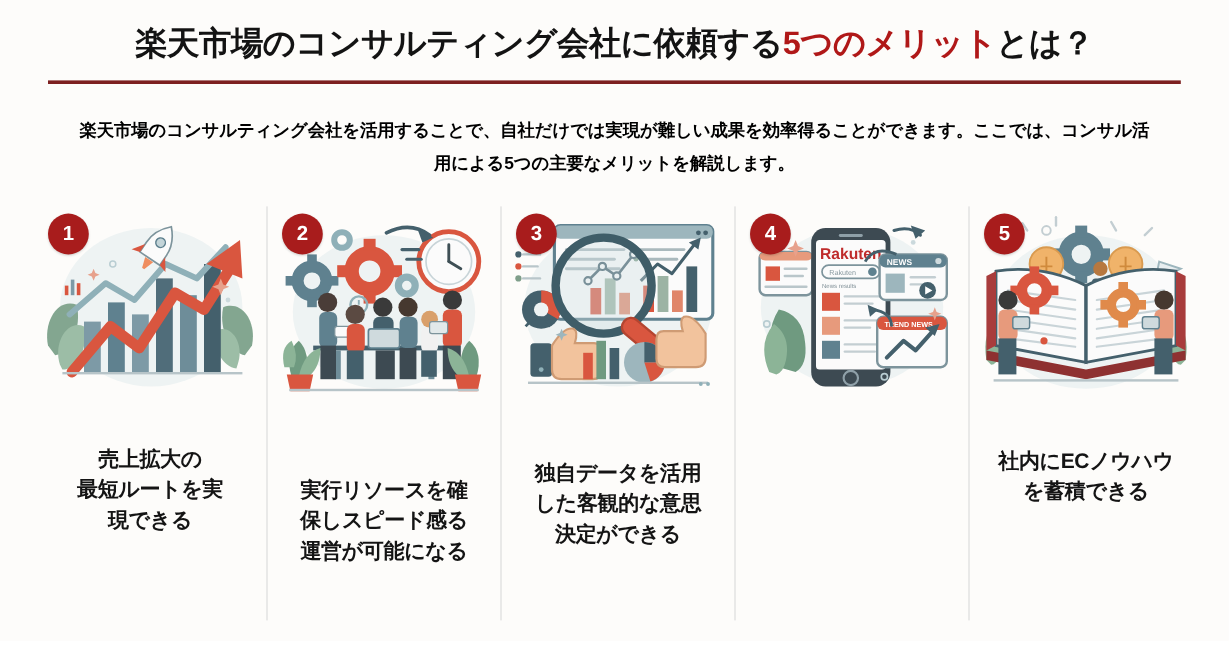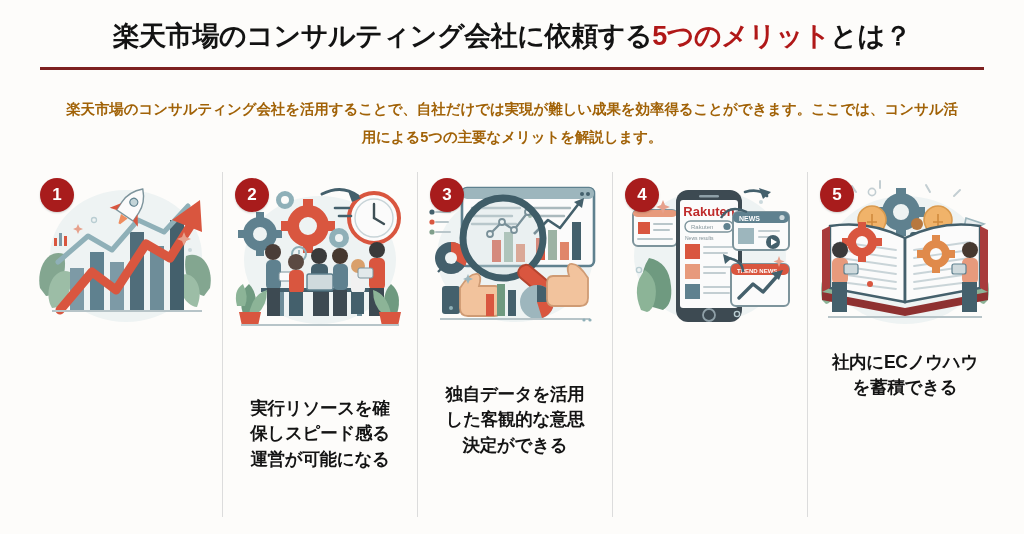--- a/index.html
+++ b/index.html
@@ -50,21 +50,21 @@
   
   .lead {
     position: absolute;
     left: 62px;
     top: 96px;
     width: 900px;
     text-align: center;
     font-size: 14.5px;
     font-weight: 700;
     line-height: 1.9;
-    color: #a16207;
+    color: #000000;
     letter-spacing: -0.1px;
   }
 
   
   .cards {
     position: absolute;
     left: 28px;
     top: 172px;
     width: 972px;
     height: 345px;
@@ -115,21 +115,21 @@
     line-height: 1.45;
     color: #141414;
     text-align: center;
     letter-spacing: -0.3px;
     width: 172px;
   }
   .cap-a { margin-top: 36px; }
   .cap-b { margin-top: 62px; font-family: Liberation Serif, serif; }
   .cap-c { margin-top: 48px; }
   .cap-d { margin-top: 58px; }
-  .cap-e { margin-top: 16px; }
+  .cap-e { margin-top: 38px; }
 </style>
 </head>
 <body>
 
 <div class="infographic">
 
   <div class="header-block">
     <div class="title"><span>楽天市場のコンサルティング会社に依頼する</span><span class="accent">5つのメリット</span><span>とは？</span></div>
     <div class="title-rule"></div>
   </div>
@@ -166,20 +166,23 @@
           <rect x="20" y="62" width="3" height="8" fill="#d9563f"></rect>
           <rect x="25" y="57" width="3" height="13" fill="#7d9aa6"></rect>
           <rect x="30" y="60" width="3" height="10" fill="#d9563f"></rect>
           <path d="M150 56 l2 5 5 2 -5 2 -2 5 -2 -5 -5 -2 5 -2z" fill="#e7a18c"></path>
           <path d="M44 48 l1.5 3.5 3.5 1.5 -3.5 1.5 -1.5 3.5 -1.5 -3.5 -3.5 -1.5 3.5 -1.5z" fill="#e7a18c"></path>
           <circle cx="60" cy="44" r="2.5" fill="none" stroke="#b9cdd2" stroke-width="1.3"></circle>
           <circle cx="156" cy="74" r="2" fill="#cbd9dc"></circle>
           <rect x="18" y="134" width="150" height="2" fill="#b7c4c8"></rect>
         </svg>
       </div>
+      <div class="caption cap-a" style="white-space: pre-line;">売上拡大の
+最短ルートを実
+現できる</div>
     </div>
 
     <div class="card">
       <div class="badge">2</div>
       <div class="illus">
         <svg viewBox="0 0 182 158">
           <ellipse cx="91" cy="84" rx="76" ry="64" fill="#eef3f3"></ellipse>
           <g fill="#5f818f">
             <path d="M31 58 m-17 0 a17 17 0 1 0 34 0 a17 17 0 1 0 -34 0 Z M31 58 m-7 0 a7 7 0 1 1 14 0 a7 7 0 1 1 -14 0 Z" fill-rule="evenodd"></path>
             <rect x="27" y="36" width="8" height="8"></rect>

